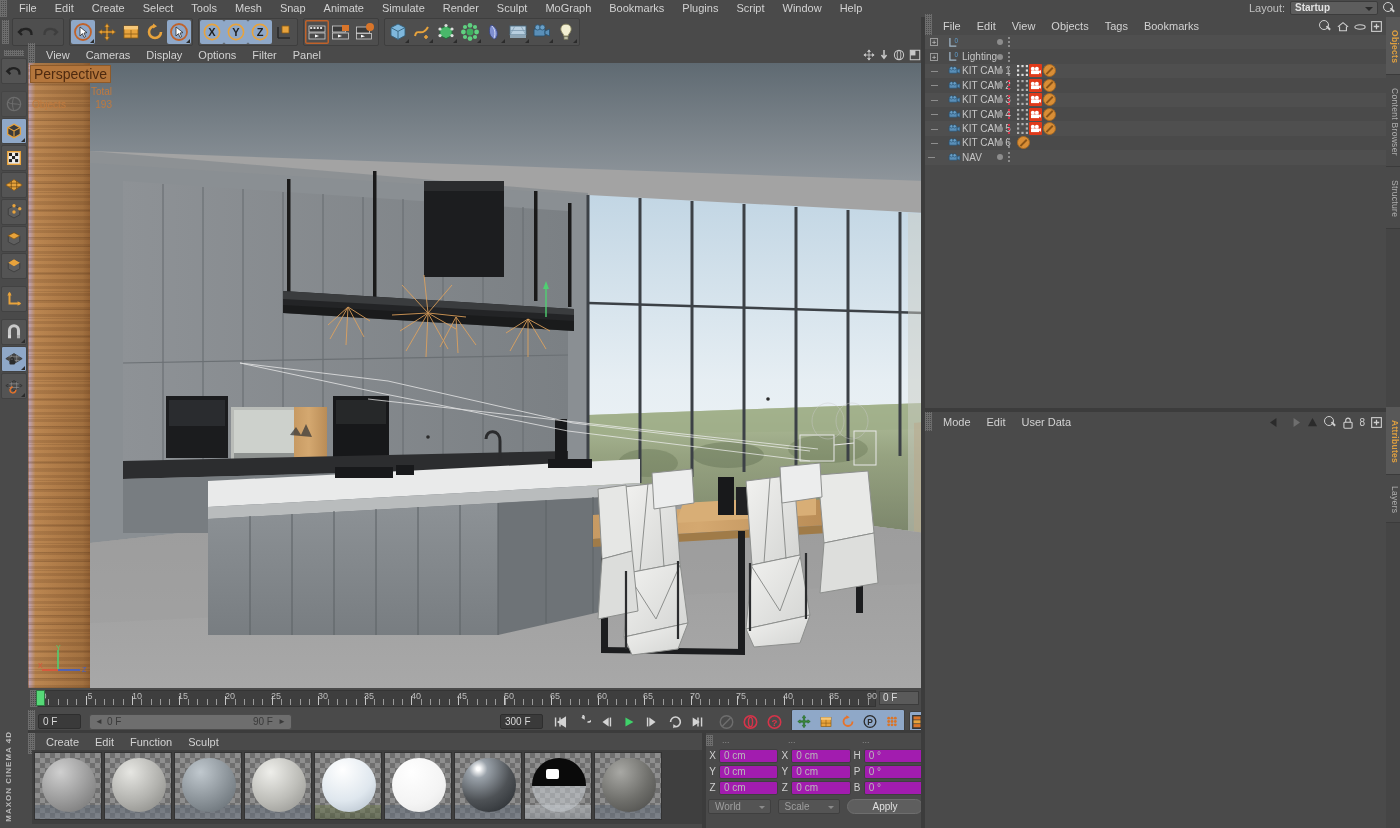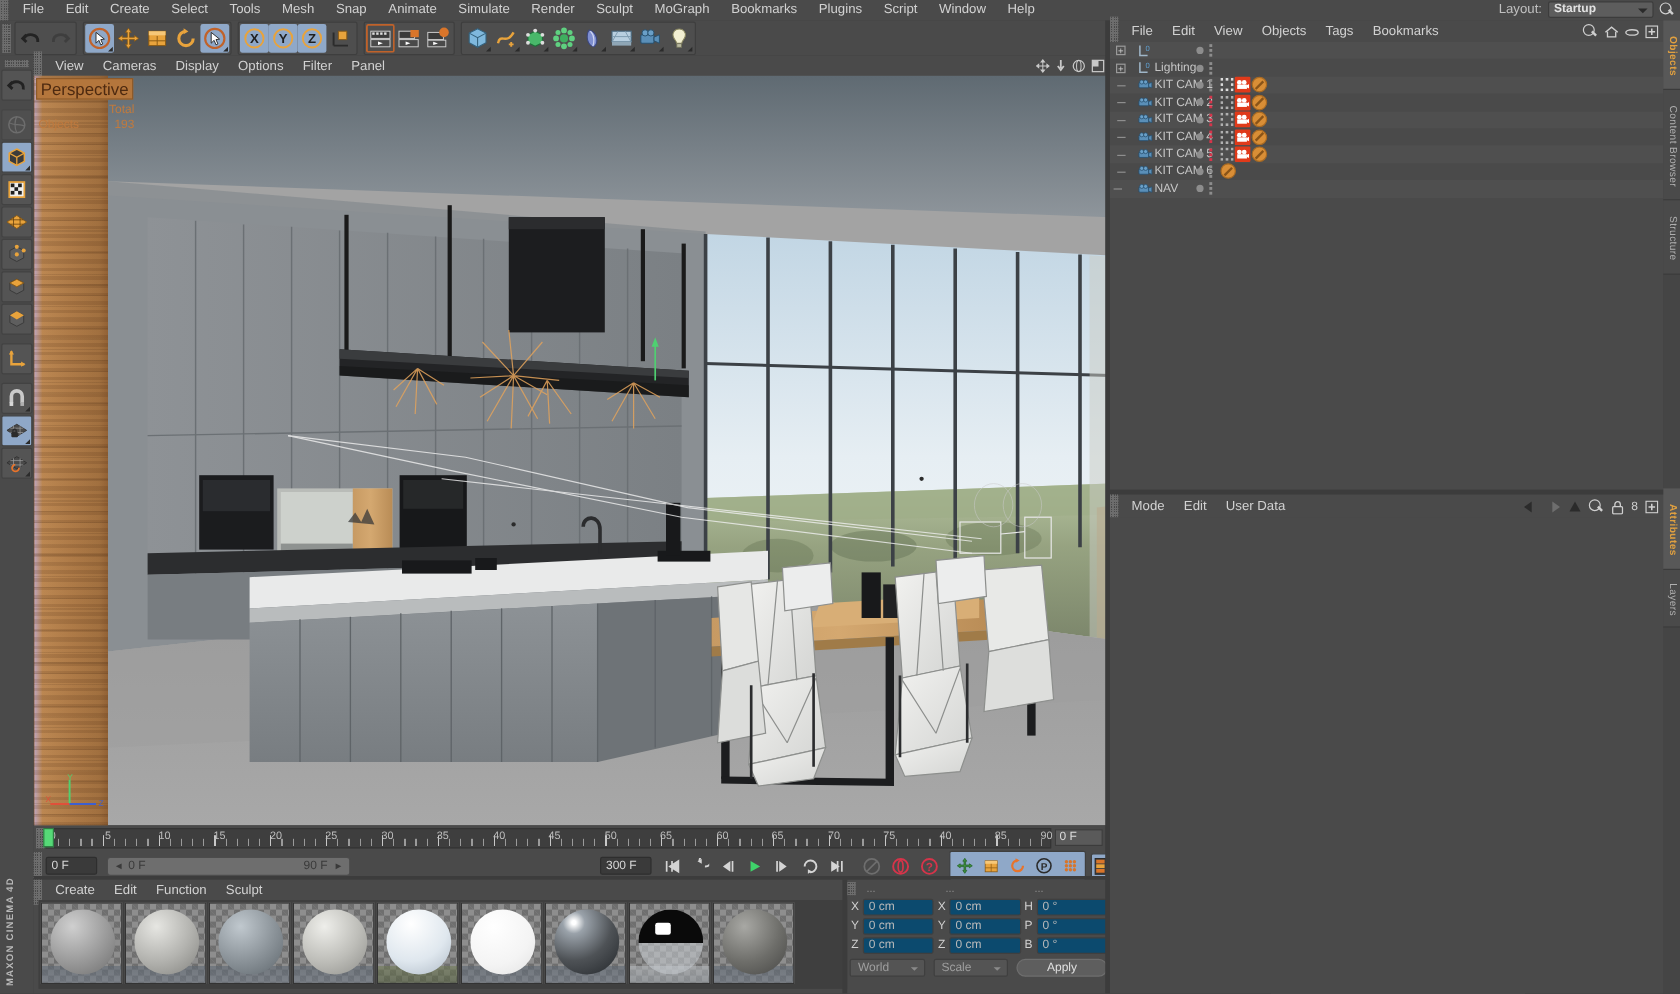--- a/index.html
+++ b/index.html
@@ -130,21 +130,21 @@
   .matscroll { position:absolute; right:4px; top:19px; width:12px; height:70px;
      background:#3a3a3a; border:1px solid #2e2e2e; }
   .matscroll i { position:absolute; left:1px; width:8px; height:8px; background:#6a6a6a; }
 
   
   .coordwrap { position:absolute; left:706px; top:733px; width:219px; height:95px;
                background:#4a4a4a; }
   .coordhdr { height:14px; display:flex; align-items:center; font-size:9px; color:#8e8e8e; }
   .crow { display:flex; align-items:center; height:15px; margin:1px 2px; gap:2px; }
   .clbl { width:9px; font-size:10px; color:#d0d0d0; text-align:center; flex:none; }
-  .cfld { flex:1; height:14px; background:#0c4a6e; border:1px solid #3f3f3f; border-radius:2px;
+  .cfld { flex:1; height:14px; background:#a21caf; border:1px solid #3f3f3f; border-radius:2px;
           font-size:10px; color:#b9b9b9; padding-left:4px; line-height:12px; position:relative; }
   .crow2 { display:flex; align-items:center; height:17px; margin:3px 2px 0; gap:7px; }
   .csel { flex:1; height:15px; background:#545454; border:1px solid #3f3f3f; border-radius:2px;
           color:#9f9f9f; font-size:10px; padding-left:6px; line-height:13px; position:relative; }
   .csel::after { content:""; position:absolute; right:5px; top:6px;
     border-left:3.5px solid transparent; border-right:3.5px solid transparent;
     border-top:3.5px solid #8a8a8a; }
   .applybtn { width:76px; height:15px; background:#5e5e5e; border:1px solid #6e6e6e;
     border-radius:8px; color:#e0e0e0; font-size:10px; text-align:center; line-height:13px; }
 

